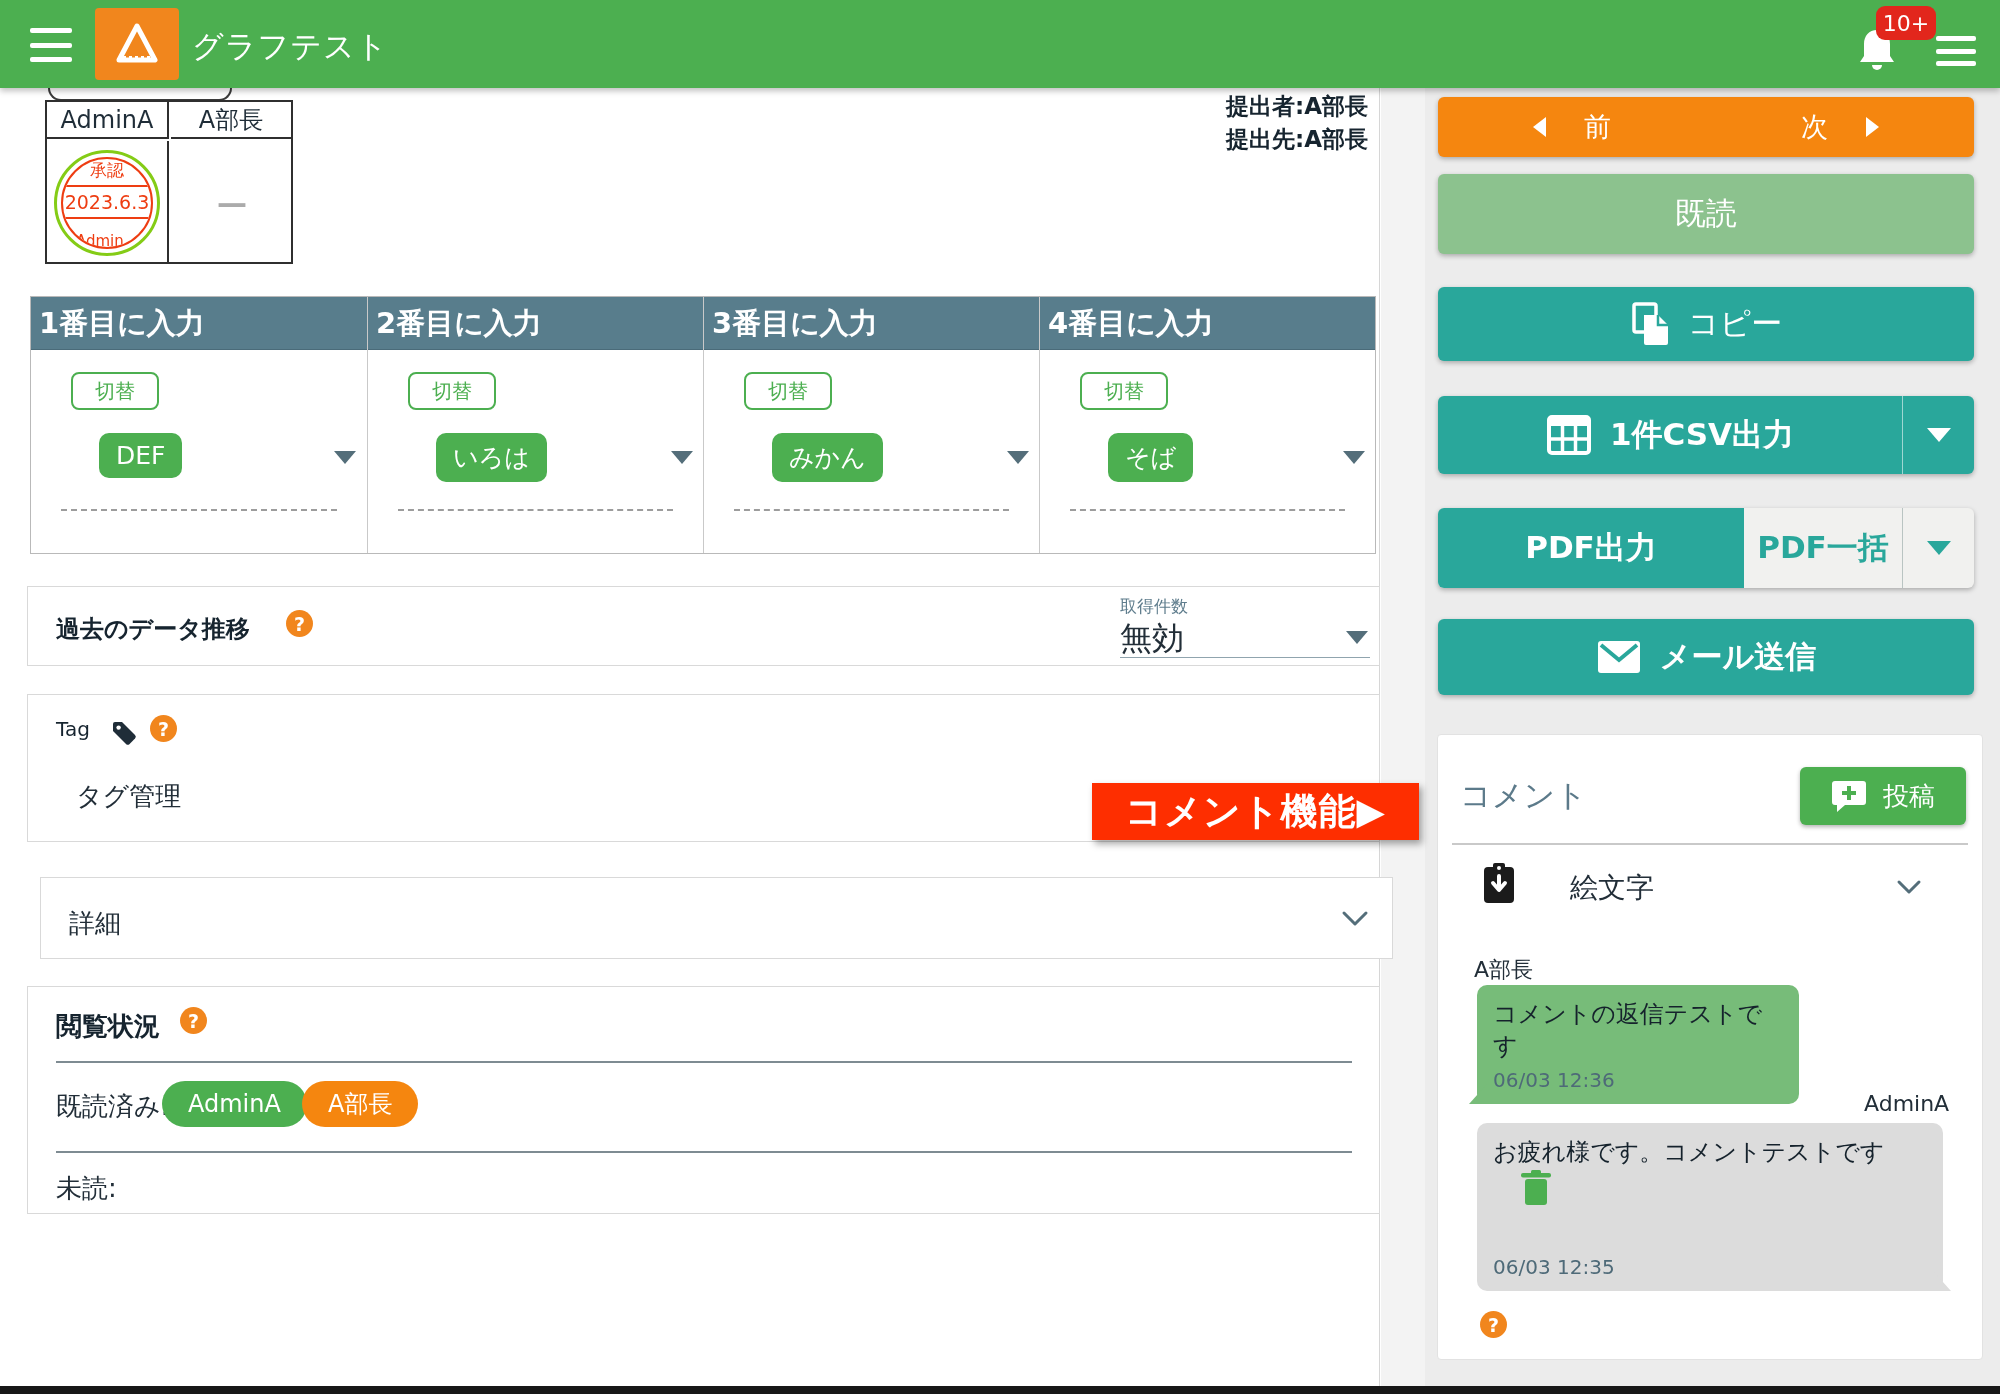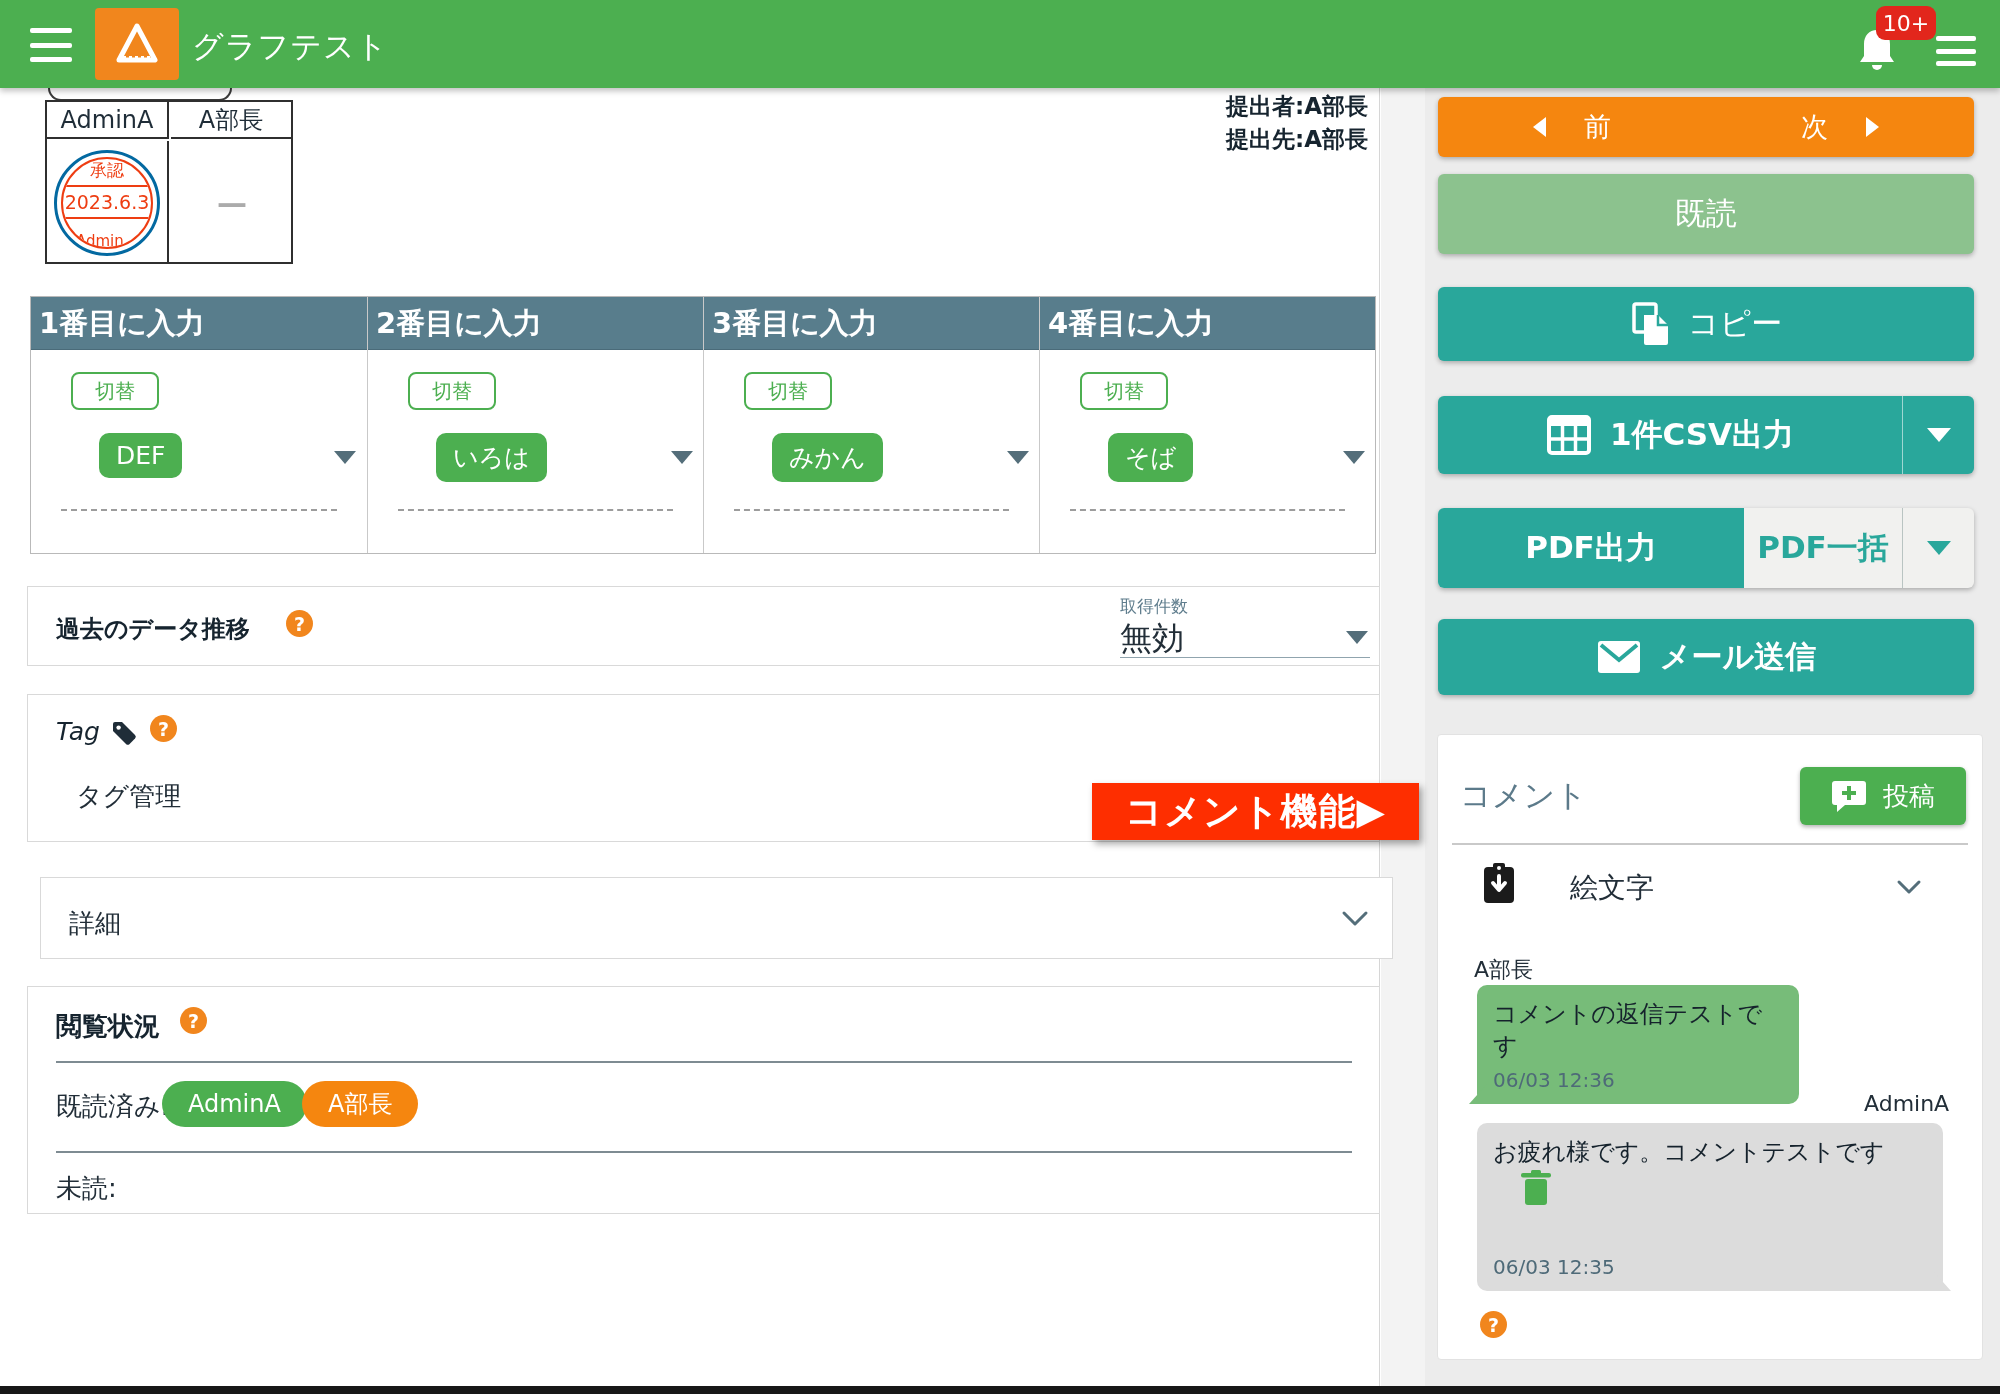--- a/index.html
+++ b/index.html
@@ -28,21 +28,21 @@
 
   
   #approval { left:45px; top:100px; width:248px; height:164px; border:2px solid #2f2f2f; background:#fff; }
   #approval .hd { position:absolute; top:0; height:37px; border-bottom:2px solid #2f2f2f;
     display:flex; align-items:center; justify-content:center; font-size:24px; color:#1f2d38; }
   #approval .hd1 { left:0; width:122px; border-right:2px solid #2f2f2f; }
   #approval .hd2 { left:124px; width:120px; }
   #approval .cell1 { position:absolute; left:0; top:39px; width:122px; height:123px; border-right:2px solid #2f2f2f; overflow:hidden; }
   #approval .cell2 { position:absolute; left:124px; top:39px; width:120px; height:123px;
     display:flex; align-items:center; justify-content:center; }
-  .stamp { position:absolute; left:7px; top:9px; width:106px; height:106px; border:3px solid #0369a1; border-radius:50%;
+  .stamp { position:absolute; left:7px; top:9px; width:106px; height:106px; border:3px solid #84cc16; border-radius:50%;
     display:flex; align-items:center; justify-content:center; background:#fff; }
   .stamp-inner { width:92px; height:92px; border:2px solid #ee3d12; border-radius:50%; overflow:hidden;
     color:#ee3d12; text-align:center; display:flex; flex-direction:column; justify-content:center; }
   .stamp-inner .l1 { font-size:17px; padding:2px 0 3px; }
   .stamp-inner .l2 { font-size:19px; padding:4px 0; border-top:2px solid #ee3d12; border-bottom:2px solid #ee3d12; }
   .stamp-inner .l3 { font-size:15px; padding-top:13px; }
   .dash-mark { color:#ababab; font-size:30px; font-weight:bold; letter-spacing:-2px; }
   #submit-info { left:1000px; top:90px; width:368px; text-align:right; font-size:23px; font-weight:bold;
     color:#16242f; line-height:33px; }
 
@@ -71,21 +71,21 @@
   #history { left:27px; top:586px; width:1353px; height:80px; }
   #history-title { left:28px; top:26px; font-size:24px; font-weight:bold; color:#16242f; }
   #history-help { left:258px; top:23px; }
   #count-label { left:1092px; top:8px; font-size:17px; color:#5f7d8d; }
   #count-value { left:1092px; top:30px; font-size:32px; color:#222e38; }
   #count-underline { left:1092px; top:70px; width:250px; border-bottom:1px solid #90a4ae; }
   #count-arrow { left:1318px; top:44px; }
 
   
   #tag-panel { left:27px; top:694px; width:1353px; height:148px; }
-  #tag-title { left:28px; top:22px; font-size:25px; color:#16242f;font-style:italic; }
+  #tag-title { left:28px; top:22px; font-size:20px; color:#16242f; }
   #tag-help { left:122px; top:20px; }
   #tag-manage { left:48px; top:84px; font-size:26px; color:#222e38; cursor:pointer; }
 
   
   #callout { left:1092px; top:783px; width:327px; height:57px; background:#fe2e00; z-index:20;
     color:#fff; font-size:37px; font-weight:bold; display:flex; align-items:center; justify-content:center;
     box-shadow:3px 4px 7px rgba(0,0,0,.35); letter-spacing:1px; white-space:nowrap; }
 
   
   #detail-panel { left:40px; top:877px; width:1353px; height:82px; cursor:pointer; }

